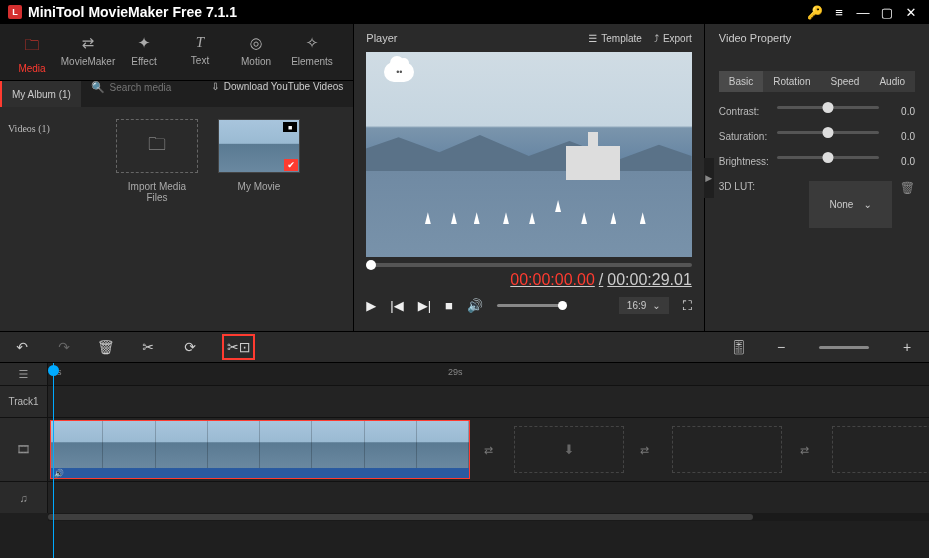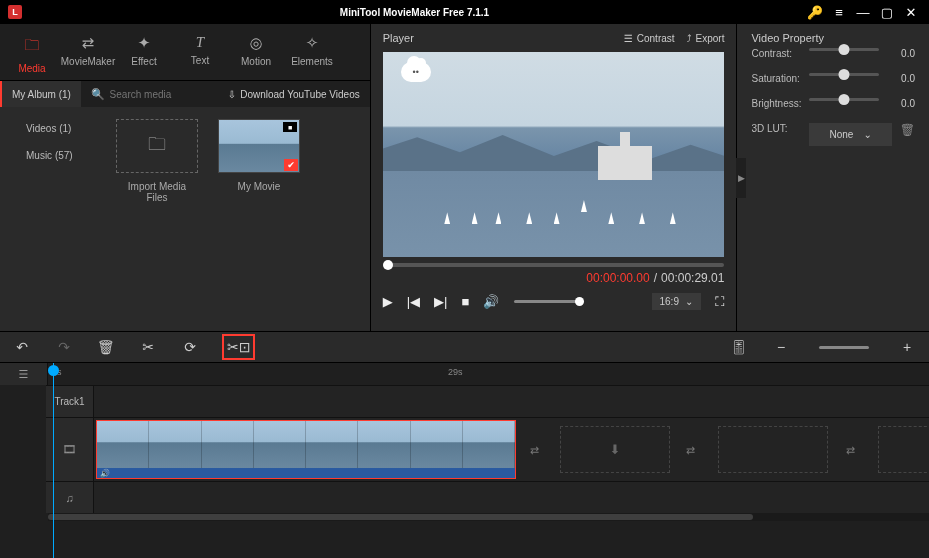--- a/index.html
+++ b/index.html
@@ -1,48 +1,48 @@
 <!DOCTYPE html>
 <html><head>
 <meta charset="utf-8">
 <style>
 * { box-sizing: border-box; margin: 0; padding: 0; font-family: Arial, sans-serif; }
 body { background: #1a1a1a; color: #ccc; font-size: 11px; width: 929px; height: 558px; overflow: hidden; }
 
 
 .titlebar { height: 24px; background: #000; display: flex; align-items: center; padding: 0 8px; }
 .titlebar .logo { width: 14px; height: 14px; background: #d32f2f; border-radius: 2px; display: inline-flex; align-items: center; justify-content: center; color: #fff; font-size: 9px; font-weight: bold; margin-right: 6px; }
-.titlebar .title { color: #fff; font-weight: bold; font-size: 10px; flex: 1; text-align: center; }
+.titlebar .title { color: #fff; font-weight: bold; font-size: 14px; flex: 1; }
 .titlebar .win-btn { width: 20px; height: 20px; display: inline-flex; align-items: center; justify-content: center; color: #fff; cursor: pointer; font-size: 13px; margin-left: 4px; }
 .titlebar .key-icon { color: #ffc107; }
 
 
 .main-row { display: flex; height: 307px; }
 .panel-left { width: 374px; background: #2a2a2a; border-right: 1px solid #000; display: flex; flex-direction: column; }
 .panel-center { width: 370px; background: #2a2a2a; display: flex; flex-direction: column; border-right: 1px solid #000;}
 .panel-right { flex: 1; background: #2a2a2a; display: flex; flex-direction: column; padding: 8px 14px; position: relative; }
 
 
 .tool-tabs { display: flex; background: #1f1f1f; padding: 4px 4px 0; border-bottom: 1px solid #000; }
 .tool-tab { width: 56px; text-align: center; padding: 6px 0; cursor: pointer; color: #aaa; }
 .tool-tab.active { color: #ff3b30; }
 .tool-tab .ico { font-size: 15px; display: block; margin-bottom: 3px; }
 .tool-tab .lbl { font-size: 10px; }
 
 
-.album-bar { display: flex; align-items: center; background: #1f1f1f; height: 26px; }
+.album-bar { display: flex; align-items: flex-start; background: #1f1f1f; height: 26px; }
 .album-btn { background: #2f2f2f; color: #ccc; padding: 0 10px; height: 26px; display: flex; align-items: center; border-left: 2px solid #ff3b30; font-size: 10px; }
 .search-wrap { flex: 1; display: flex; align-items: center; padding-left: 10px; color: #777; }
 .search-wrap input { background: transparent; border: none; color: #ccc; font-size: 10px; outline: none; width: 100px; margin-left: 5px; }
 .yt-link { color: #ccc; font-size: 10px; margin-right: 10px; cursor: pointer; display: flex; align-items: center; gap: 4px; }
 
 
 .library { display: flex; flex: 1; }
 .lib-side { width: 104px; background: #2a2a2a; padding: 8px 0; }
-.lib-cat { padding: 8px 26px; color: #bbb; font-size: 10px; cursor: pointer; }
+.lib-cat { padding: 8px 8px; color: #bbb; font-size: 10px; cursor: pointer; font-family: Liberation Serif, serif; }
 .lib-grid { flex: 1; padding: 12px; display: flex; gap: 20px; align-items: flex-start; }
 .lib-item { width: 82px; text-align: center; }
 .lib-thumb { width: 82px; height: 54px; border: 1px dashed #666; display: flex; align-items: center; justify-content: center; color: #aaa; font-size: 18px; margin-bottom: 8px; }
 .lib-thumb.movie { border: 1px solid #444; position: relative; background: #3a5a7a; overflow: hidden; }
 .lib-thumb.movie .sky { position: absolute; inset: 0; background: linear-gradient(#a8c5dd 0%, #9abad2 45%, #5a7a92 46%, #6a88a0 100%); }
 .lib-thumb.movie .badge-v { position: absolute; top: 2px; right: 2px; width: 14px; height: 10px; background: #000; color: #fff; font-size: 7px; display: flex; align-items: center; justify-content: center; }
 .lib-thumb.movie .badge-c { position: absolute; bottom: 1px; right: 1px; width: 14px; height: 12px; background: #ff3b30; color: #fff; font-size: 9px; display: flex; align-items: center; justify-content: center; }
 .lib-label { font-size: 10px; color: #aaa; }
 
 
@@ -54,41 +54,41 @@
 .preview .mtn { position: absolute; left: 0; right: 0; top: 36%; height: 22%; }
 .preview .mtn svg { width: 100%; height: 100%; display: block; }
 .preview .cloud { position: absolute; top: 10px; left: 18px; width: 30px; height: 20px; background: #fff; border-radius: 10px; display:flex; align-items:center; justify-content:center; font-size:9px; color:#555;}
 .preview .cloud::before { content:''; position:absolute; top:-6px; left:6px; width:14px; height:14px; background:#fff; border-radius:50%; }
 .preview .cloud::after { content:''; position:absolute; top:-4px; right:5px; width:10px; height:10px; background:#fff; border-radius:50%; }
 .preview .castle { position:absolute; right:72px; top:46%; width:54px; height:34px; background:#ddd;}
 .preview .castle::before{content:'';position:absolute;top:-14px;left:22px;width:10px;height:14px;background:#ddd;}
 .preview .boat { position:absolute; bottom:16%; width:6px; height:12px; background:#fff; clip-path: polygon(50% 0, 100% 100%, 0 100%); }
 .seek { margin: 6px 12px 2px; height: 4px; background: #555; position: relative; border-radius: 2px; }
 .seek .dot { position: absolute; left: 0; top: -3px; width: 10px; height: 10px; background: #fff; border-radius: 50%; }
-.time-row { display: flex; justify-content: flex-end; padding: 2px 12px; font-size: 12px; }
+.time-row { display: flex; justify-content: flex-end; padding: 2px 12px; font-size: 16px; text-decoration: underline; }
 .time-row .cur { color: #ff3b30; }
 .time-row .sep,.time-row .tot { color: #ccc; margin-left: 4px; }
 .controls { display: flex; align-items: center; padding: 6px 12px; gap: 14px; }
 .ctrl-btn { color: #eee; font-size: 13px; cursor: pointer; }
 .vol-slider { width: 70px; height: 3px; background: #888; position: relative; border-radius:2px; }
 .vol-slider .dot { position:absolute; right:0; top:-3px; width:9px; height:9px; background:#fff; border-radius:50%; }
 .controls .spacer { flex: 1; }
 .aspect-sel { background: #3a3a3a; color: #ccc; font-size: 10px; padding: 3px 8px; border: none; display:flex; align-items:center; gap:6px; cursor:pointer;}
 
 
-.vp-title { font-size: 11px; color: #ccc; margin-bottom: 4px; }
+.vp-title { font-size: 11px; color: #ccc; margin-bottom: 27px; }
 .vp-tabs { display: flex; gap: 0; margin-bottom: 14px; }
 .vp-tab { padding: 5px 10px; background: #3a3a3a; color: #ccc; font-size: 10px; cursor: pointer; }
 .vp-tab.active { background: #4a4a4a; }
 .vp-row { display: flex; margin-bottom: 14px; }
 .vp-row .lbl { width: 58px; font-size: 10px; color: #bbb; }
 .vp-slider { flex: 1; height: 3px; background: #555; position: relative; border-radius:2px; margin-right:10px;}
 .vp-slider .dot { position:absolute; left:50%; top:-4px; width:11px; height:11px; background:#ddd; border-radius:50%; transform:translateX(-50%);}
 .vp-row .val { width: 26px; text-align: right; font-size: 10px; }
-.lut-sel { background: #3a3a3a; color: #ccc; font-size: 10px; padding: 6px 20px; border:none; display:flex; gap:10px; align-items:center;}
+.lut-sel { background: #3a3a3a; color: #ccc; font-size: 10px; padding: 18px 20px; border:none; display:flex; gap:10px; align-items:center;}
 .trash { color:#888; margin-left:8px; font-size:12px; cursor:pointer;}
 .vp-actions { position:absolute; bottom:10px; left:14px; right:14px; display:flex; gap:10px; justify-content:flex-end;}
 .vp-btn { padding: 6px 14px; background:#3a3a3a; color:#777; font-size:10px; border:none; cursor:pointer;}
 .vp-btn.primary { background:#4a4a4a; color:#ddd; }
 .collapse-tab { position:absolute; left:-1px; top:50%; transform:translateY(-50%); width:10px; height:40px; background:#1f1f1f; display:flex; align-items:center; justify-content:center; color:#888; font-size:9px; cursor:pointer; }
 
 
 .tl-toolbar { height: 32px; background: #2a2a2a; border-top:1px solid #000; border-bottom:1px solid #000; display: flex; align-items: center; padding: 0 12px; gap: 22px; position:relative;}
 .tl-tool { color: #ccc; font-size: 14px; cursor: pointer; width:20px; text-align:center;}
 .tl-tool.dim { color: #666; }
@@ -98,21 +98,21 @@
 .zoom-slider { width:50px; height:3px; background:#888; border-radius:2px; margin:0 6px;}
 
 
 .timeline { background: #1f1f1f; height: 195px; display: flex; flex-direction: column; }
 .ruler-row { display:flex; height:22px; }
 .tl-head { width:48px; background:#2a2a2a; display:flex; align-items:center; justify-content:center; color:#999; border-right:1px solid #111;}
 .ruler { flex:1; position:relative; background:#1f1f1f; color:#888; font-size:9px; padding-top:4px;}
 .ruler .tick { position:absolute; top:4px;}
 .playhead { position:absolute; left:5px; top:0; bottom:-173px; width:1px; background:#00aaff; z-index:5;}
 .playhead::before { content:''; position:absolute; top:2px; left:-5px; width:11px; height:11px; background:#00aaff; border-radius:50%;}
-.track-row { display:flex; height:32px; border-top:1px solid #111;margin-left:46px;}
+.track-row { display:flex; height:32px; border-top:1px solid #111;}
 .track-row.tall { height:64px; }
 .track-body { flex:1; position:relative; background:#232323; overflow:hidden;}
 .clip { position:absolute; top:2px; bottom:2px; left:2px; width:420px; border:1.5px solid #ff3b30; background:#3a5a7a; overflow:hidden;}
 .clip-inner { display:flex; height:calc(100% - 10px); }
 .clip-thumb { flex:1; border-right:1px solid rgba(0,0,0,0.2); background: linear-gradient(#a8c5dd 0%, #9abad2 45%, #5a7a92 46%, #6a88a0 100%); }
 .clip-audio { position:absolute; bottom:0; left:0; right:0; height:10px; background:#2a5aa0; display:flex; align-items:center; padding-left:3px;}
 .clip-audio .spk { color:#fff; font-size:8px;}
 .placeholder { position:absolute; top:8px; bottom:8px; border:1px dashed #444; width:110px; display:flex; align-items:center; justify-content:center; color:#666; font-size:13px;}
 .track-label { font-size:10px; color:#bbb; }
 .hscroll { height: 8px; display:flex; }
@@ -168,21 +168,20 @@
         <input placeholder="Search media" style="">
       </div>
       <div class="yt-link">
         <span>⇩</span>
         <span>Download YouTube Videos</span>
       </div>
     </div>
     <div class="library">
       <div class="lib-side">
         <div class="lib-cat">Videos (1)</div>
-        <div class="lib-cat">Music (57)</div>
       </div>
       <div class="lib-grid">
         <div class="lib-item">
           <div class="lib-thumb">
               <span>🗀</span>
             </div>
           <div class="lib-label">Import Media Files</div>
         </div>
         <div class="lib-item">
           <div class="lib-thumb movie">
@@ -195,21 +194,21 @@
       </div>
     </div>
   </div>
 
   <div class="panel-center">
     <div class="player-head">
       <span>Player</span>
       <span class="spacer"></span>
       <span class="phead-btn">
         <span>☰</span>
-        <span>Contrast</span>
+        <span>Template</span>
       </span>
       <span class="phead-btn">
         <span>⤴</span>
         <span>Export</span>
       </span>
     </div>
     <div class="preview">
       <div class="sky"></div>
       <div class="mtn">
           <svg viewBox="0 0 400 60" preserveAspectRatio="none">
@@ -250,20 +249,26 @@
         <span>16:9</span>
         <span>⌄</span>
       </span>
       <span class="ctrl-btn">⛶</span>
     </div>
   </div>
 
   <div class="panel-right">
     <div class="collapse-tab">▶</div>
     <div class="vp-title">Video Property</div>
+    <div class="vp-tabs">
+      <div class="vp-tab active">Basic</div>
+      <div class="vp-tab">Rotation</div>
+      <div class="vp-tab">Speed</div>
+      <div class="vp-tab">Audio</div>
+    </div>
     <div class="vp-row">
       <span class="lbl">Contrast:</span>
       <div class="vp-slider">
           <div class="dot"></div>
         </div>
       <span class="val">0.0</span>
     </div>
     <div class="vp-row">
       <span class="lbl">Saturation:</span>
       <div class="vp-slider">

